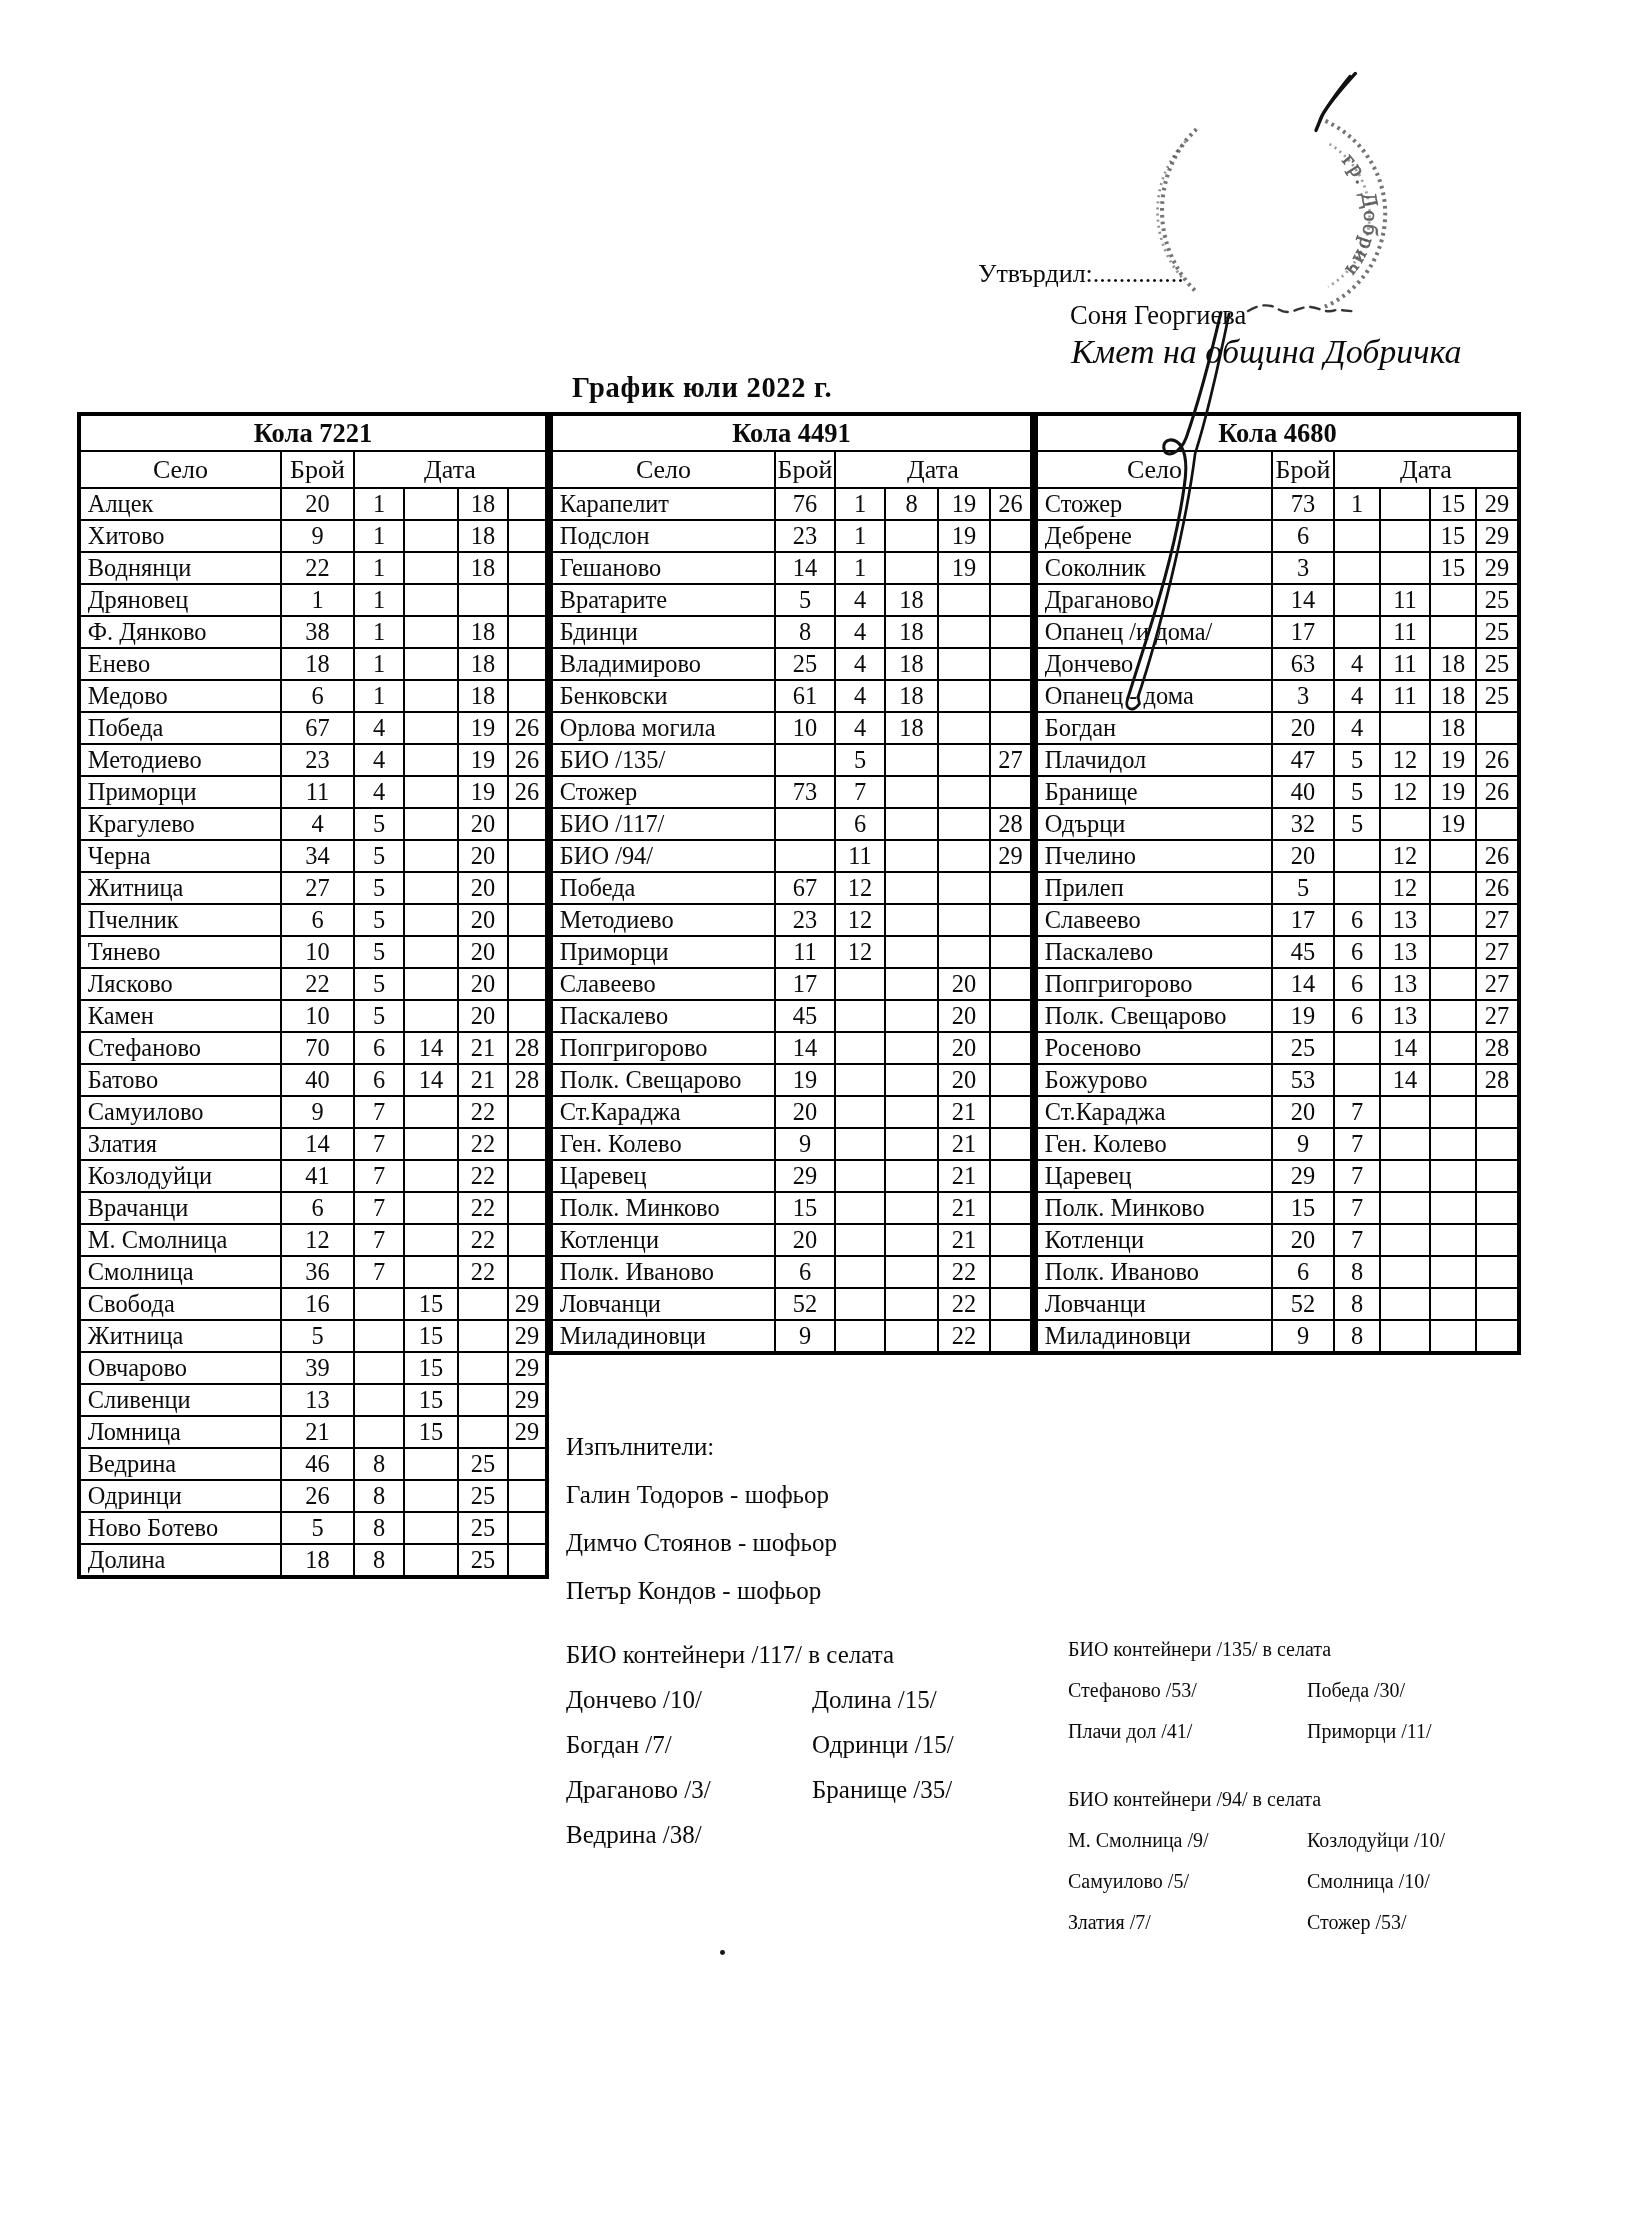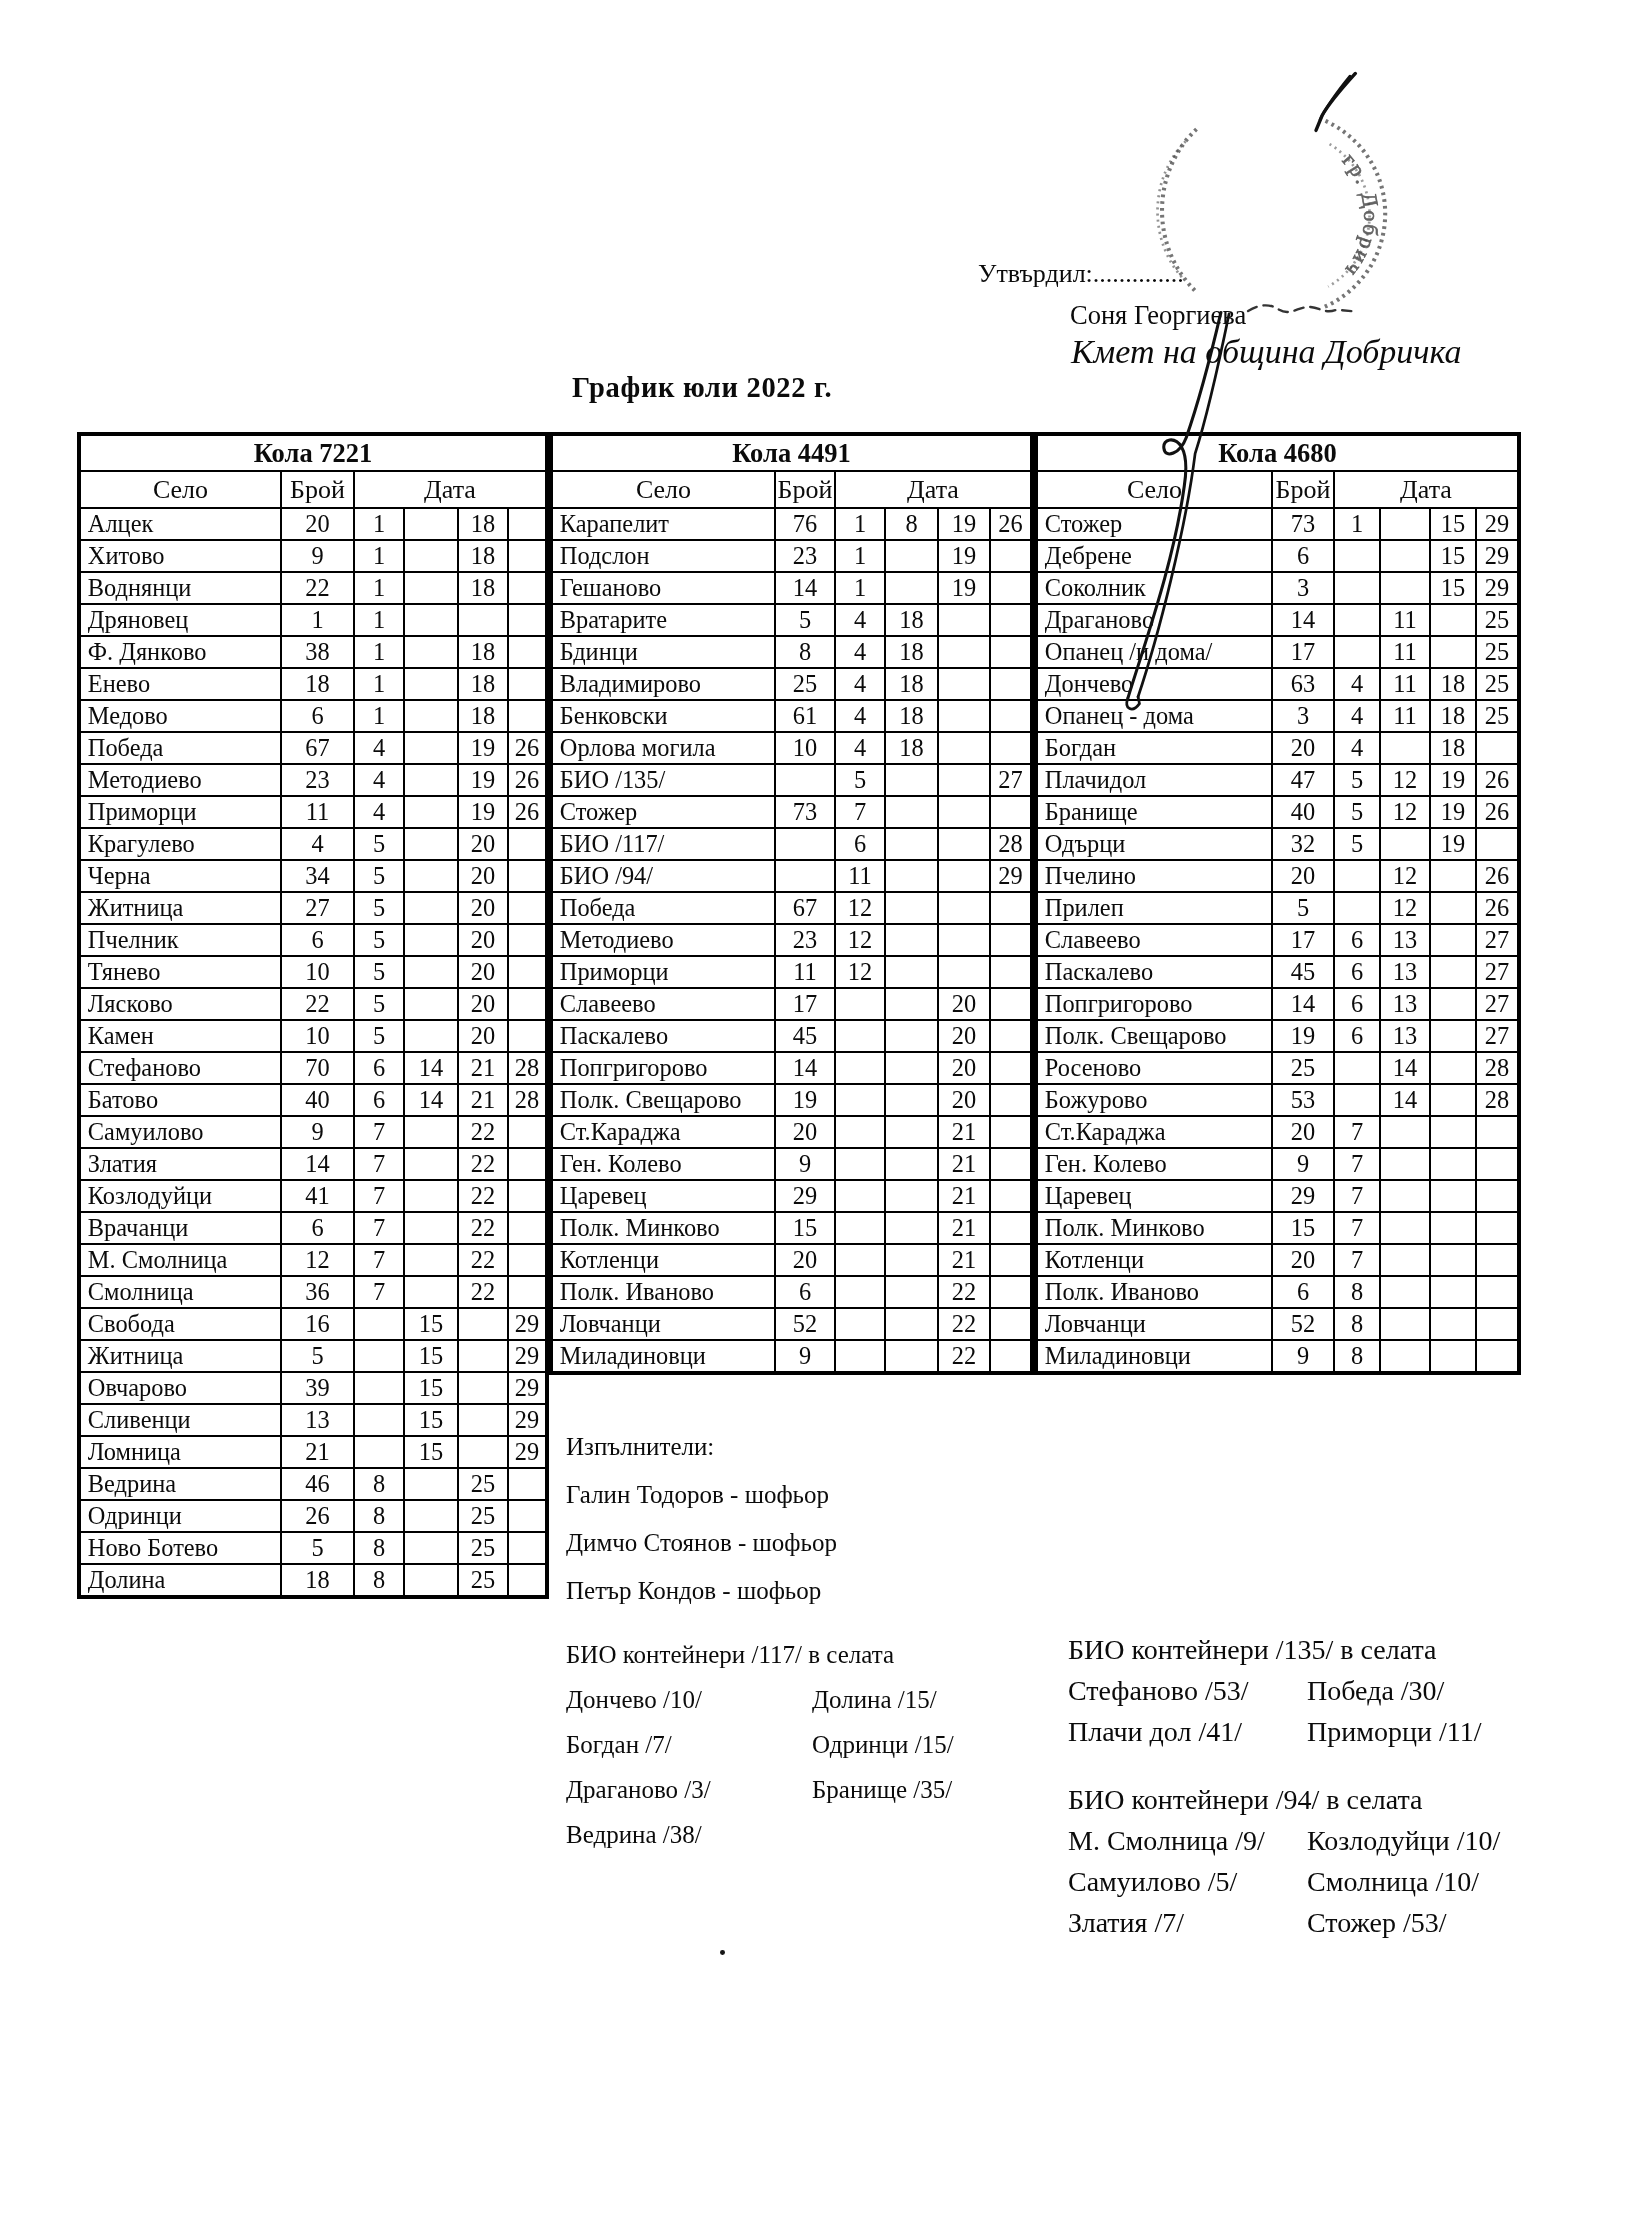--- a/index.html
+++ b/index.html
@@ -4,33 +4,33 @@
 <style>
   html,body{margin:0;padding:0;background:#9a9a9a;}
   .page{position:relative;width:1646px;height:2239px;background:#ffffff;
         font-family:"Liberation Serif","DejaVu Serif",serif;color:#0b0b0b;overflow:hidden;}
   
   .approval{position:absolute;left:966px;top:258px;font-size:26px;line-height:31px;margin-left:12px;}
   .approval .name{margin:11px 0 0 92px;font-size:26.5px;}
   .approval .role{margin:5.4px 0 0 93px;font-size:34px;font-style:italic;}
   .doc-title{position:absolute;left:572px;top:372px;font-size:28.5px;font-weight:bold;letter-spacing:0.7px;}
   
-  .tables{position:absolute;left:77px;top:432px;display:flex;align-items:flex-start;}
+  .tables{position:absolute;left:77px;top:412px;display:flex;align-items:flex-start;}
   table.vtable{border-collapse:collapse;table-layout:fixed;border:4.1px solid #000;}
   .vtable th,.vtable td{border:2.7px solid #000;padding:0;overflow:hidden;white-space:nowrap;}
   .vtable th.vehicle{height:34px;font-size:26.5px;font-weight:bold;text-align:center;}
   .vtable th.colhead{height:35px;font-size:26px;font-weight:normal;text-align:center;}
   .vtable tbody td{height:30px;line-height:30px;font-size:24.4px;}
   .vtable td.village{text-align:left;padding-left:6.8px;}
   .vtable td.num{text-align:center;}
   
   .executors{position:absolute;left:566px;top:1423px;font-size:25px;line-height:48px;}
   
   .bio-left{position:absolute;left:566px;top:1624px;font-size:25px;line-height:45px;}
-  .bio-right{position:absolute;left:1068px;top:1621px;font-size:28px;line-height:41px;}
+  .bio-right{position:absolute;left:1068px;top:1621px;font-size:20px;line-height:41px;}
   .bio-title{white-space:nowrap;margin-top:8px;}
   .bio-row{display:grid;}
   .bio-left .bio-row{grid-template-columns:246px auto;}
   .bio-right .bio-row{grid-template-columns:239px auto;}
   .bio-gap{height:19px;}
   .dot{position:absolute;left:720px;top:1950px;width:4.8px;height:4.8px;border-radius:50%;background:#161616;}
   
   .overlay{position:absolute;left:0;top:0;width:1646px;height:2239px;pointer-events:none;z-index:5;}
 </style>
 </head>

